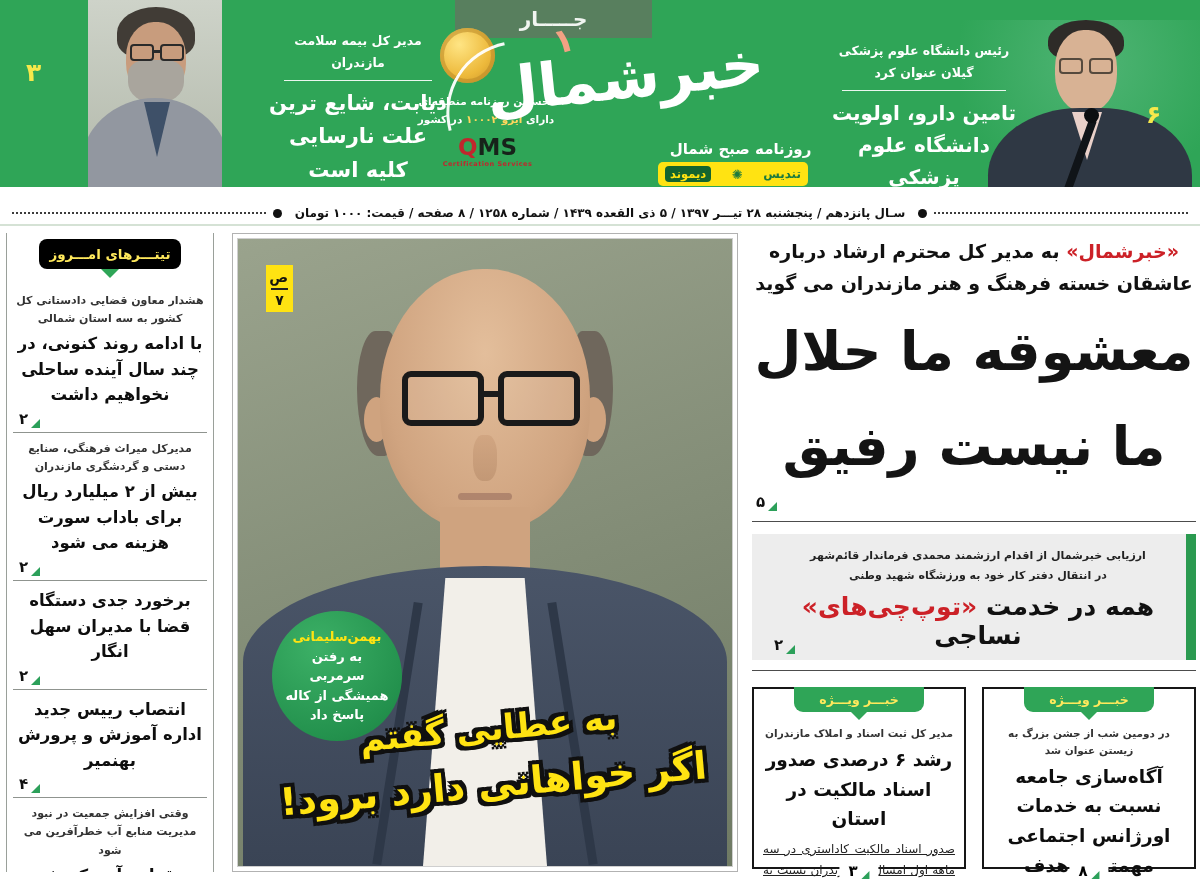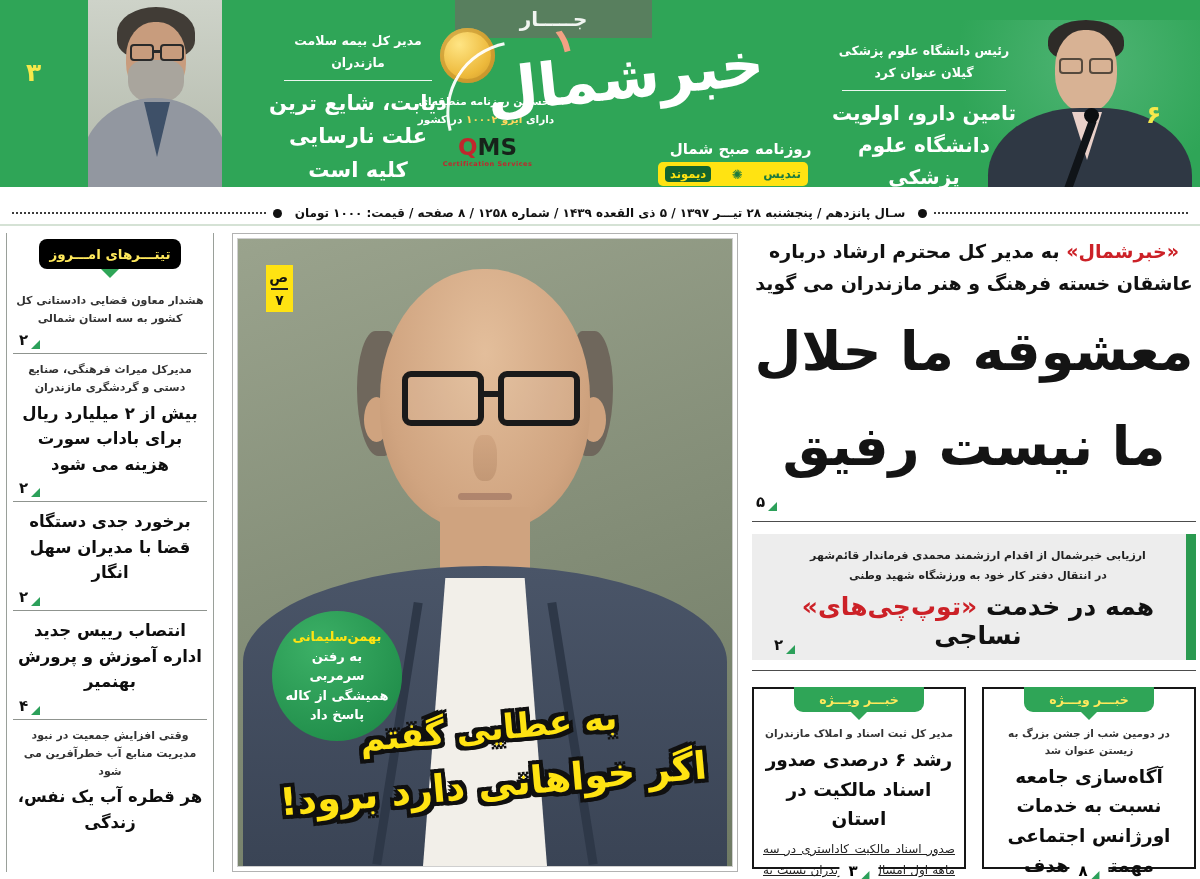--- a/index.html
+++ b/index.html
@@ -246,20 +246,21 @@
   <div class="dl-dot"></div>
   <div class="dl-fill"></div>
 </div>
 <div class="subrule"></div>
 
 <aside class="sidebar">
   <div class="side-tab">تیتـــرهای امـــروز</div>
 
   <div class="side-item">
     <div class="side-kicker">هشدار معاون قضایی دادستانی کل کشور به سه استان شمالی</div>
+    <div class="side-headline">با ادامه روند کنونی، در چند سال آینده ساحلی نخواهیم داشت</div>
     <div class="page-row">
         <span>۲</span>
         <span class="tri"></span>
       </div>
   </div>
 
   <div class="side-item">
     <div class="side-kicker">مدیرکل میراث فرهنگی، صنایع دستی و گردشگری مازندران</div>
     <div class="side-headline">بیش از ۲ میلیارد ریال برای باداب سورت هزینه می شود</div>
     <div class="page-row">

